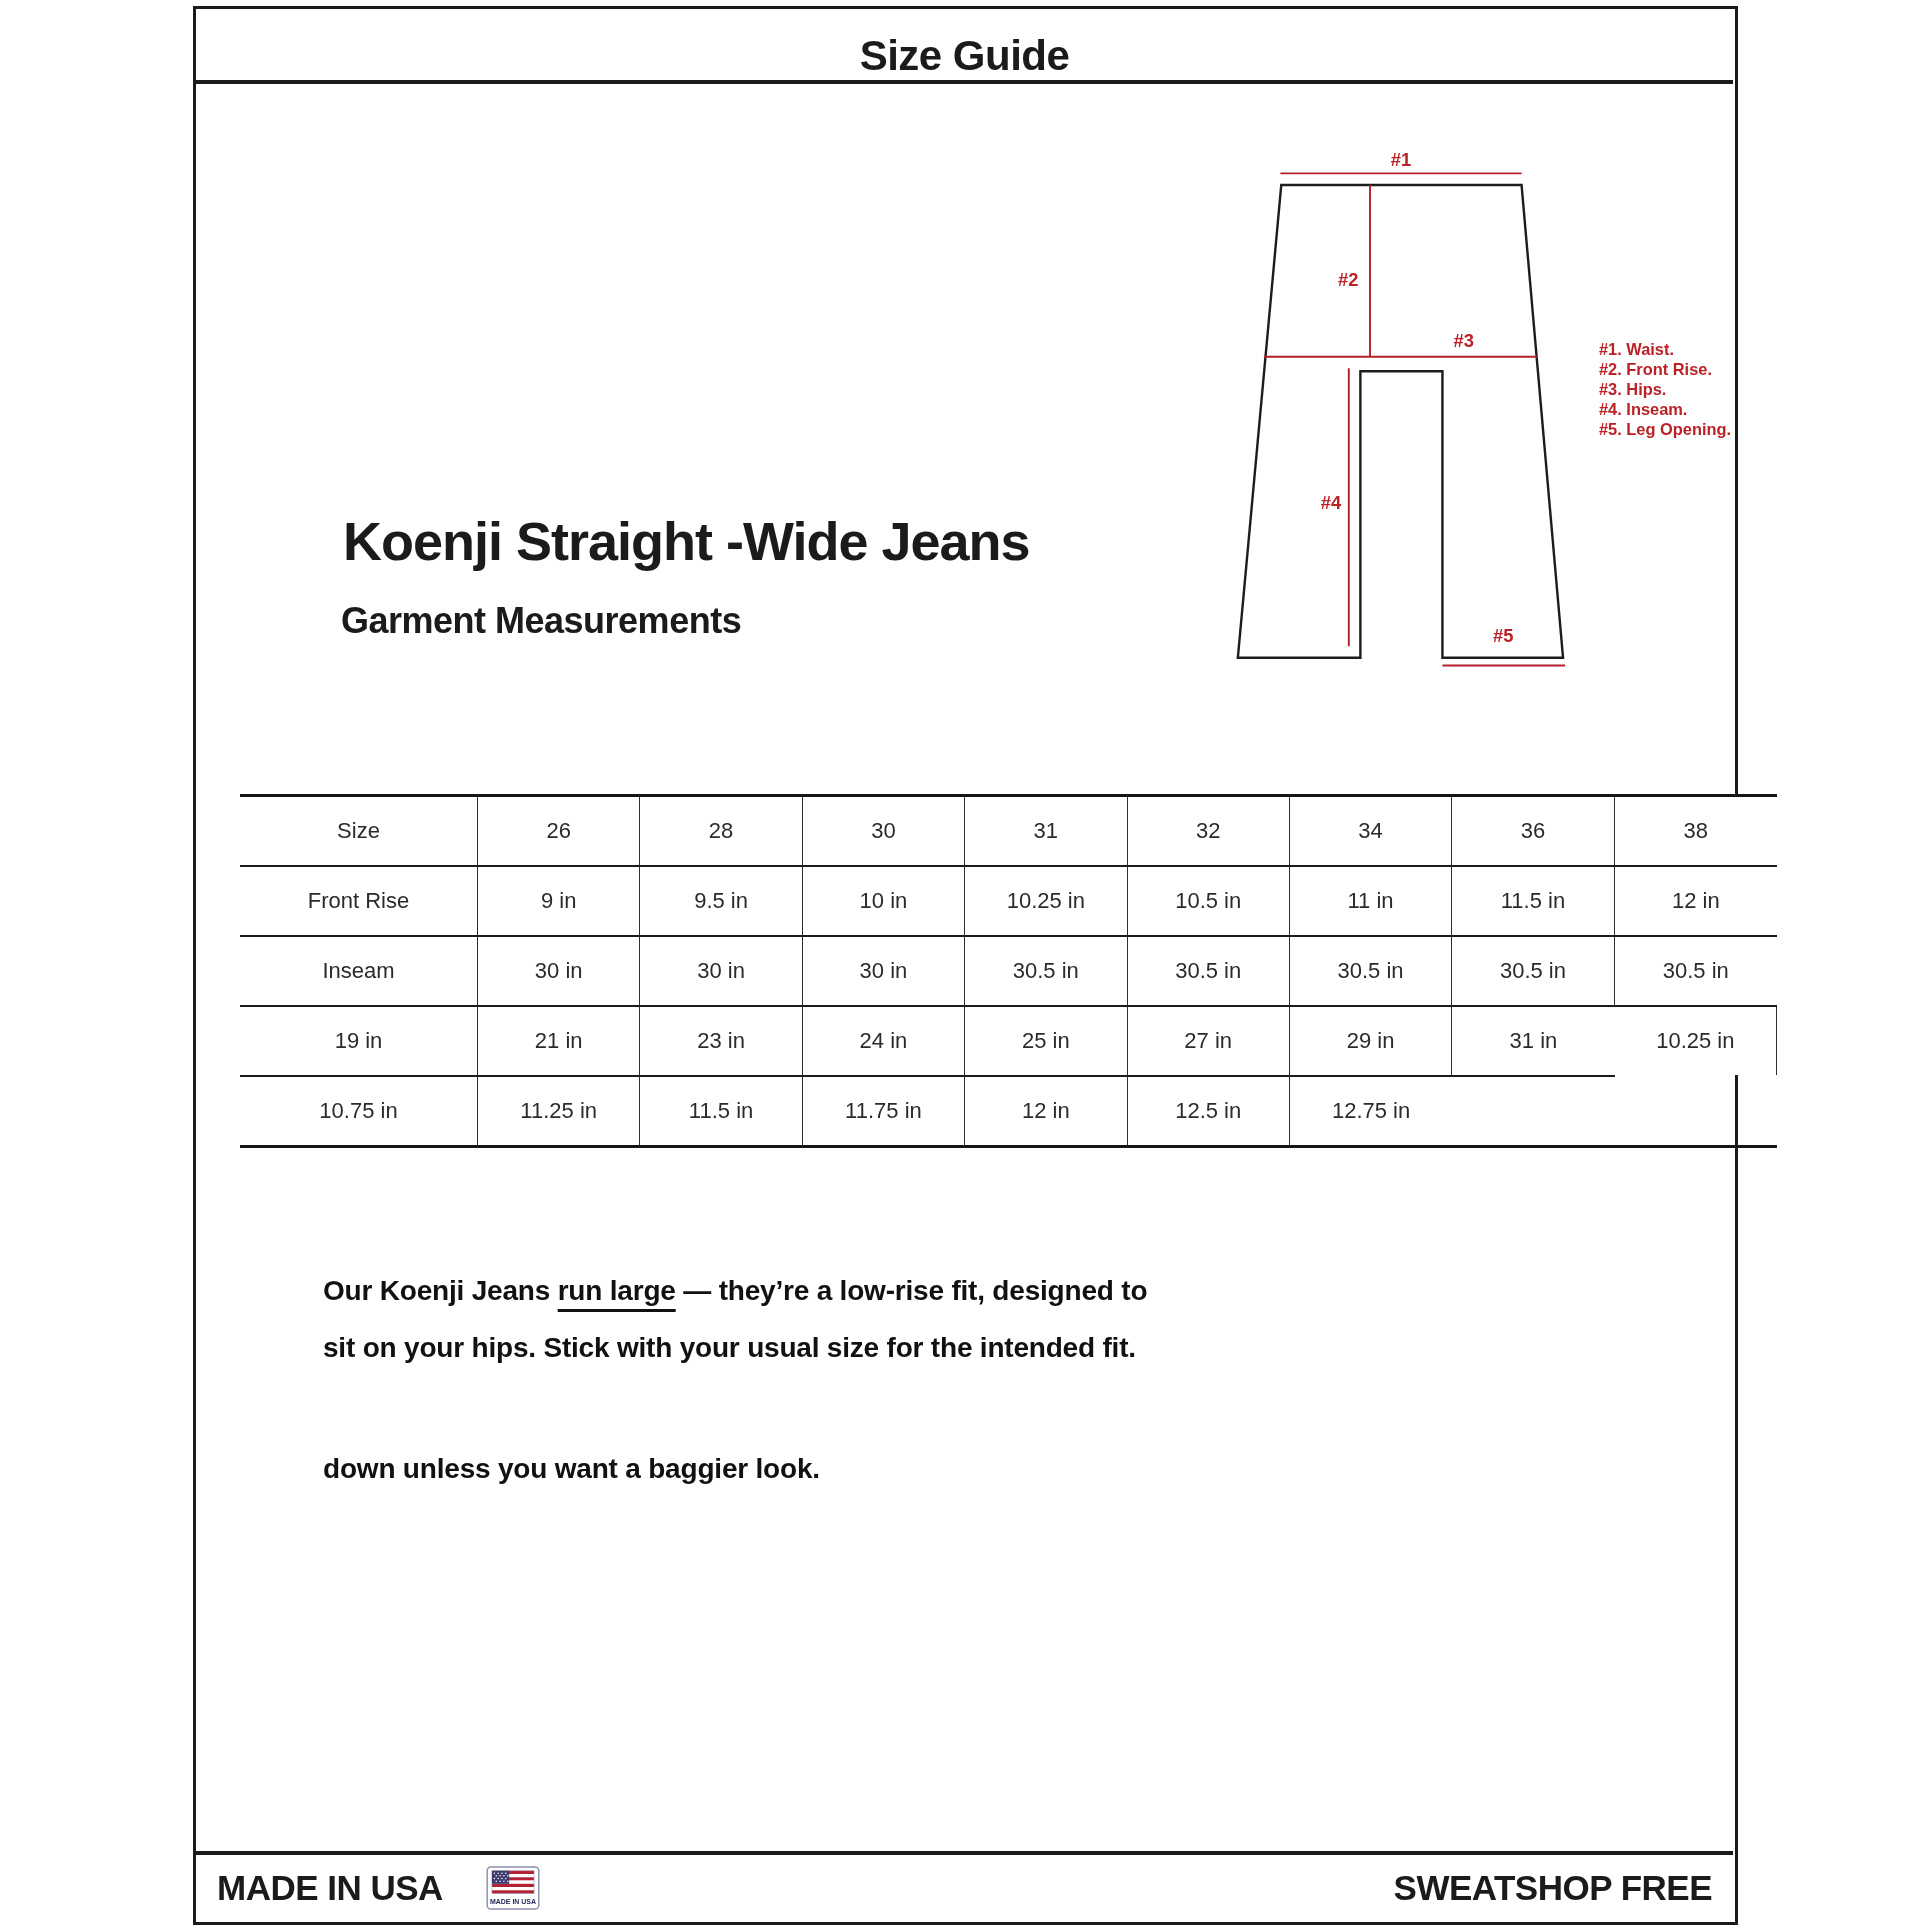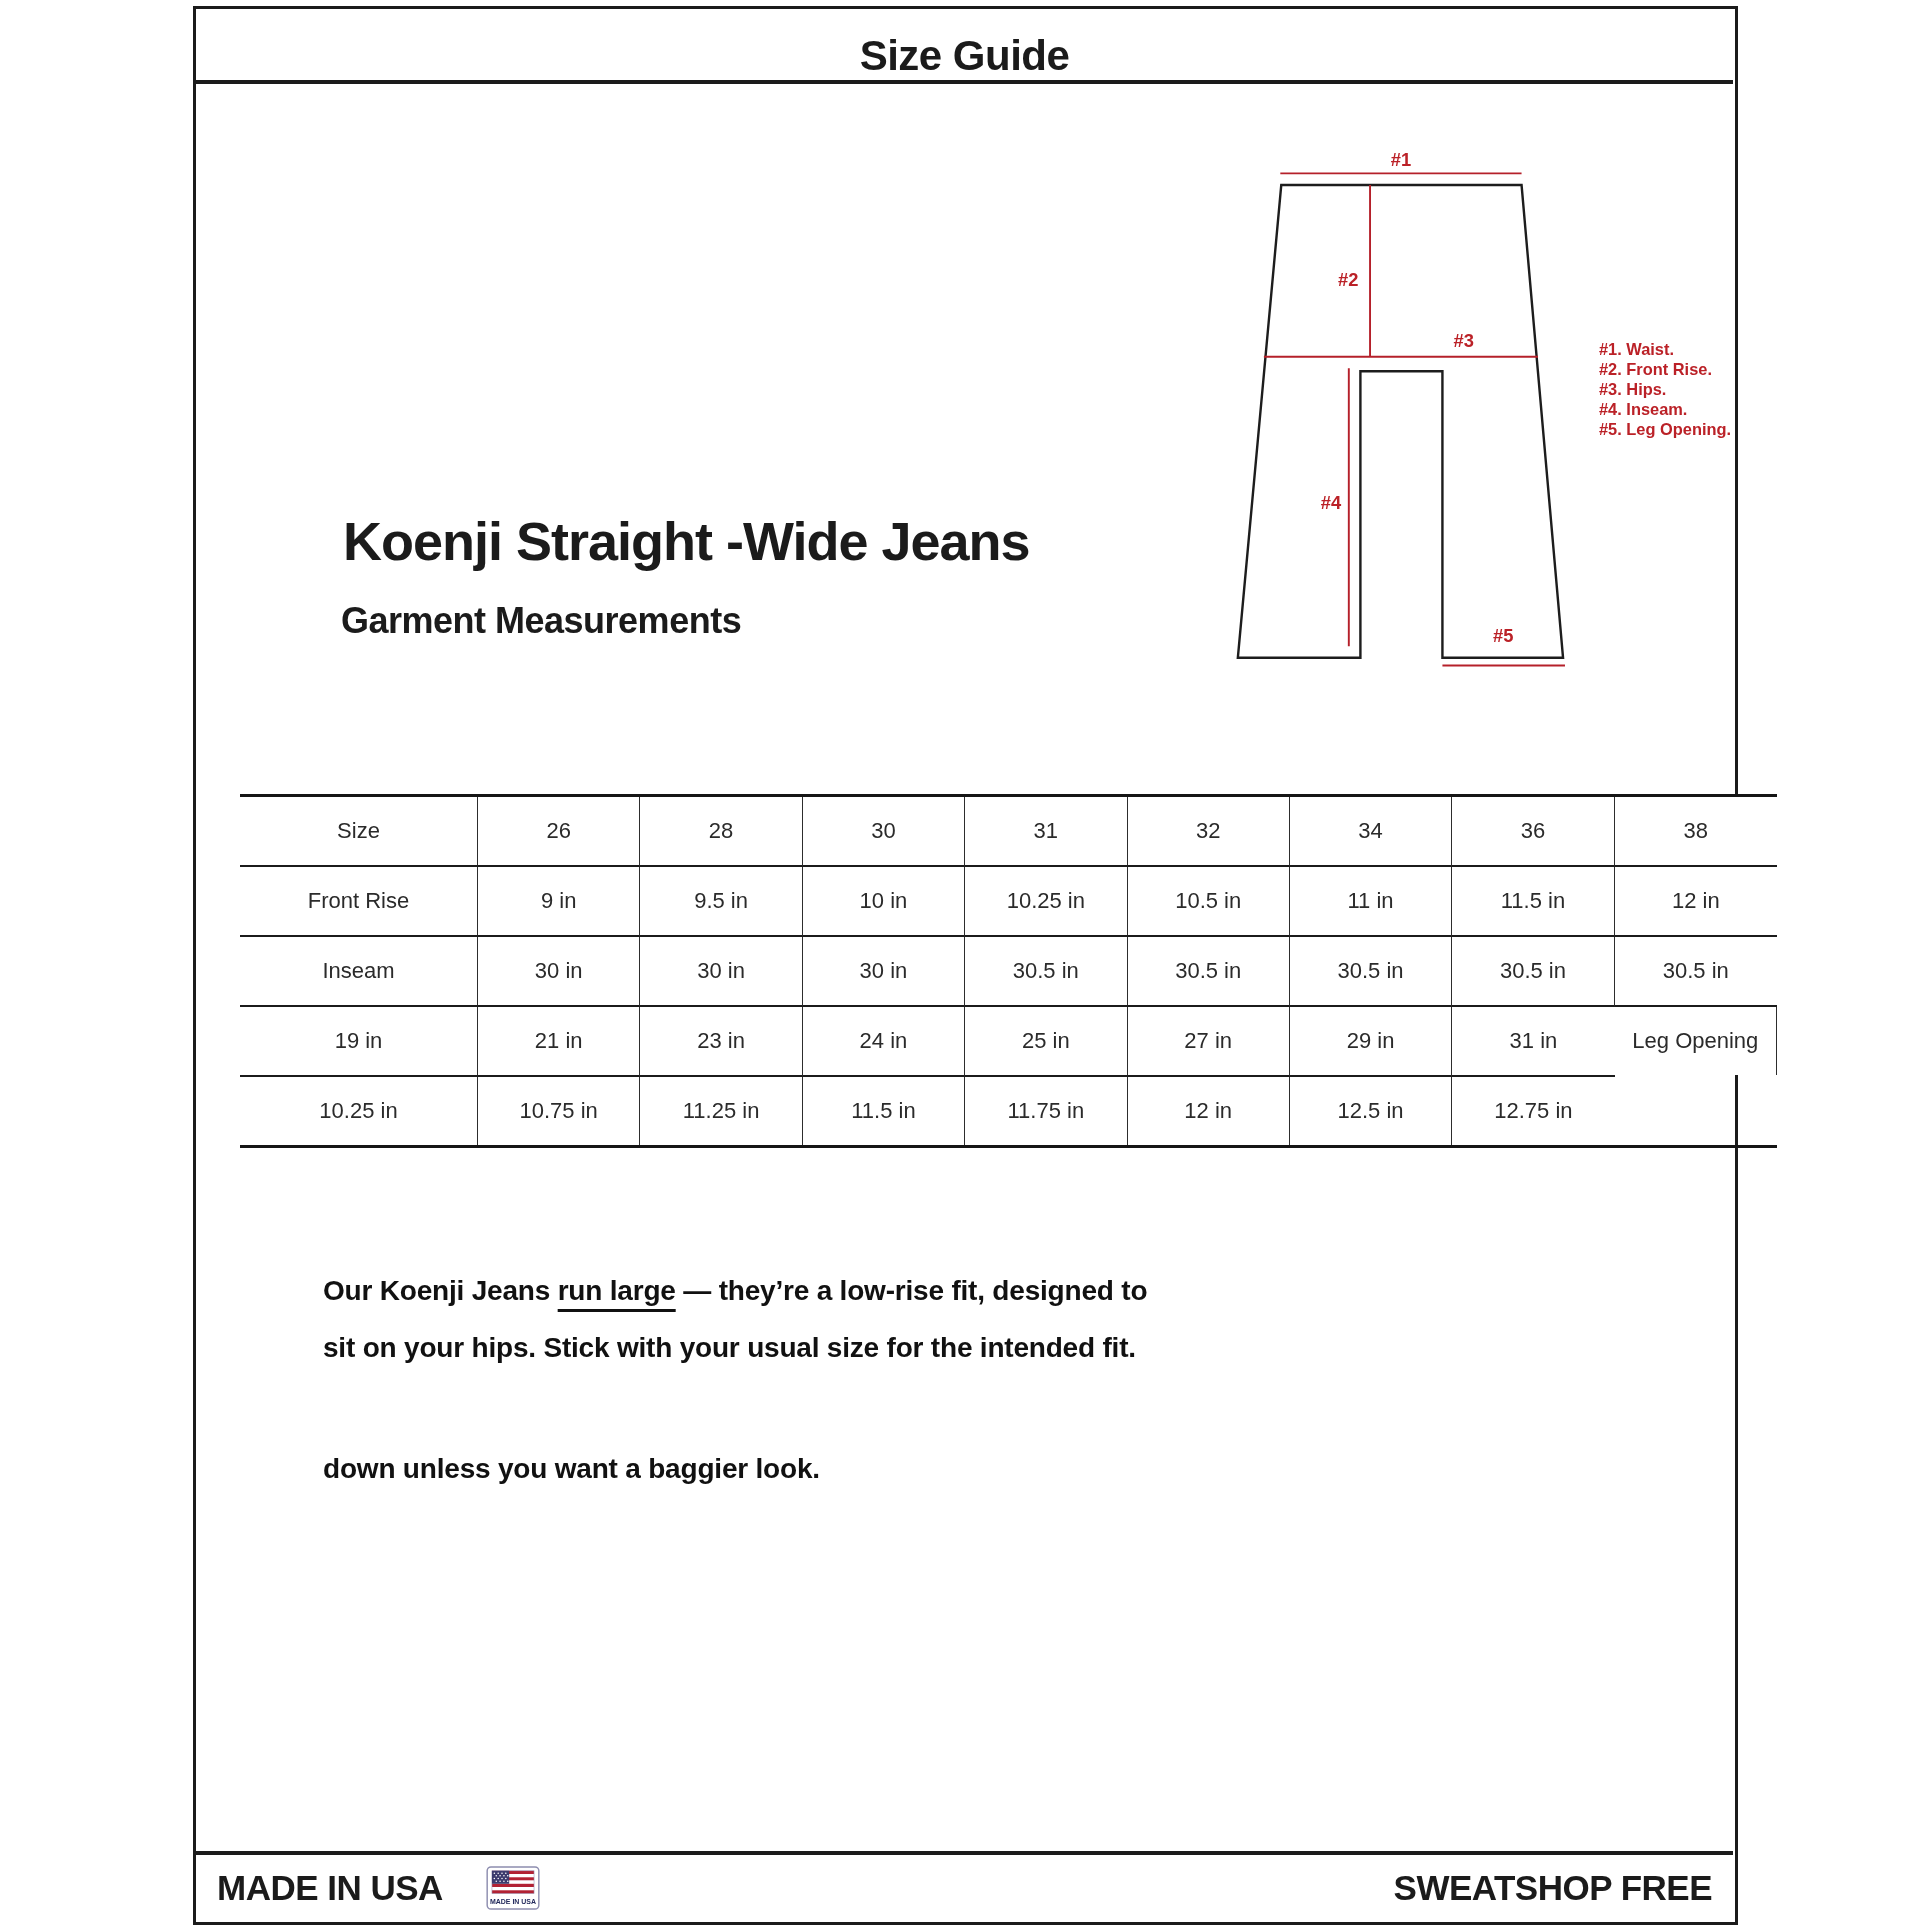--- a/index.html
+++ b/index.html
@@ -142,21 +142,20 @@
         <div class="tcell">30.5 in</div>
         <div class="tcell last-col">30.5 in</div>
         <div class="tcell">19 in</div>
         <div class="tcell">21 in</div>
         <div class="tcell">23 in</div>
         <div class="tcell">24 in</div>
         <div class="tcell">25 in</div>
         <div class="tcell">27 in</div>
         <div class="tcell">29 in</div>
         <div class="tcell last-col">31 in</div>
-        <div class="tcell last-row">Leg Opening</div>
         <div class="tcell last-row">10.25 in</div>
         <div class="tcell last-row">10.75 in</div>
         <div class="tcell last-row">11.25 in</div>
         <div class="tcell last-row">11.5 in</div>
         <div class="tcell last-row">11.75 in</div>
         <div class="tcell last-row">12 in</div>
         <div class="tcell last-row">12.5 in</div>
         <div class="tcell last-row last-col">12.75 in</div>
       </div>
 

